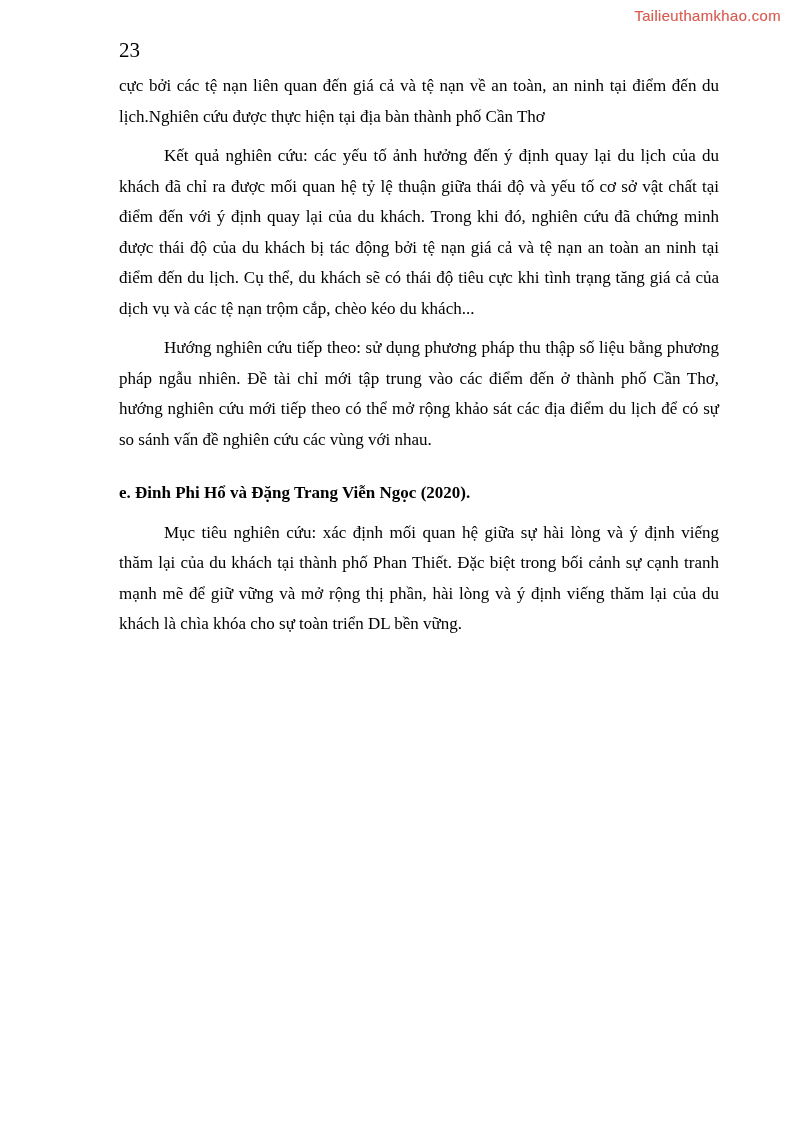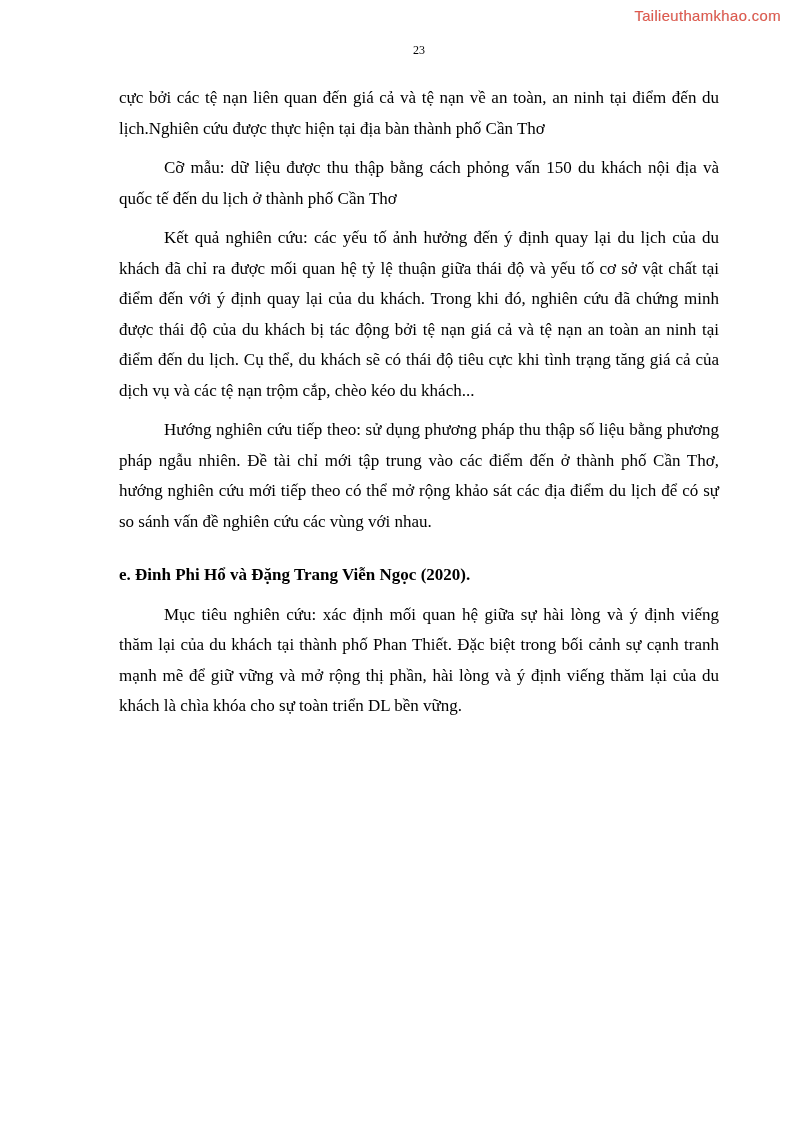--- a/index.html
+++ b/index.html
@@ -25,27 +25,27 @@
     font-size: 15px;
     letter-spacing: 0.3px;
     text-shadow: 1px 1px 0 rgba(255,255,255,0.9), -0.5px -0.5px 0 rgba(120,120,120,0.35);
     user-select: none;
   }
   .page-number {
     position: absolute;
     top: 40px;
     left: 119px;
     width: 600px;
-    text-align: center;
-    font-size: 12px;
+    text-align: left;
+    font-size: 21px;
     line-height: 20px;
   }
   .doc-body {
     position: absolute;
-    top: 83px;
+    top: 71px;
     left: 119px;
     width: 600px;
     text-align: justify;
     font-size: 17px;
     line-height: 30.5px;
   }
   .para {
     margin: 0 0 9px 0;
     text-indent: 45px;
   }
@@ -62,21 +62,20 @@
 
 <div class="page">
 
   <div class="watermark" style="color: rgb(224, 88, 76);">Tailieuthamkhao.com</div>
 
   <div class="page-number">23</div>
 
   <div class="doc-body">
     <p class="para no-indent">cực bởi các tệ nạn liên quan đến giá cả và tệ nạn về an toàn, an ninh tại điểm đến du lịch.Nghiên cứu được thực hiện tại địa bàn thành phố Cần Thơ</p>
 
-    <p class="para">Cỡ mẫu: dữ liệu được thu thập bằng cách phỏng vấn 150 du khách nội địa và quốc tế đến du lịch ở thành phố Cần Thơ</p>
 
     <p class="para">Kết quả nghiên cứu: các yếu tố ảnh hưởng đến ý định quay lại du lịch của du khách đã chỉ ra được mối quan hệ tỷ lệ thuận giữa thái độ và yếu tố cơ sở vật chất tại điểm đến với ý định quay lại của du khách. Trong khi đó, nghiên cứu đã chứng minh được thái độ của du khách bị tác động bởi tệ nạn giá cả và tệ nạn an toàn an ninh tại điểm đến du lịch. Cụ thể, du khách sẽ có thái độ tiêu cực khi tình trạng tăng giá cả của dịch vụ và các tệ nạn trộm cắp, chèo kéo du khách...</p>
 
 
     <p class="para">Hướng nghiên cứu tiếp theo: sử dụng phương pháp thu thập số liệu bằng phương pháp ngẫu nhiên. Đề tài chỉ mới tập trung vào các điểm đến ở thành phố Cần Thơ, hướng nghiên cứu mới tiếp theo có thể mở rộng khảo sát các địa điểm du lịch để có sự so sánh vấn đề nghiên cứu các vùng với nhau.</p>
 
     <p class="para heading no-indent">e. Đinh Phi Hổ và Đặng Trang Viễn Ngọc (2020).</p>
 
     <p class="para">Mục tiêu nghiên cứu: xác định mối quan hệ giữa sự hài lòng và ý định viếng thăm lại của du khách tại thành phố Phan Thiết. Đặc biệt trong bối cảnh sự cạnh tranh mạnh mẽ để giữ vững và mở rộng thị phần, hài lòng và ý định viếng thăm lại của du khách là chìa khóa cho sự toàn triển DL bền vững.</p>
 

